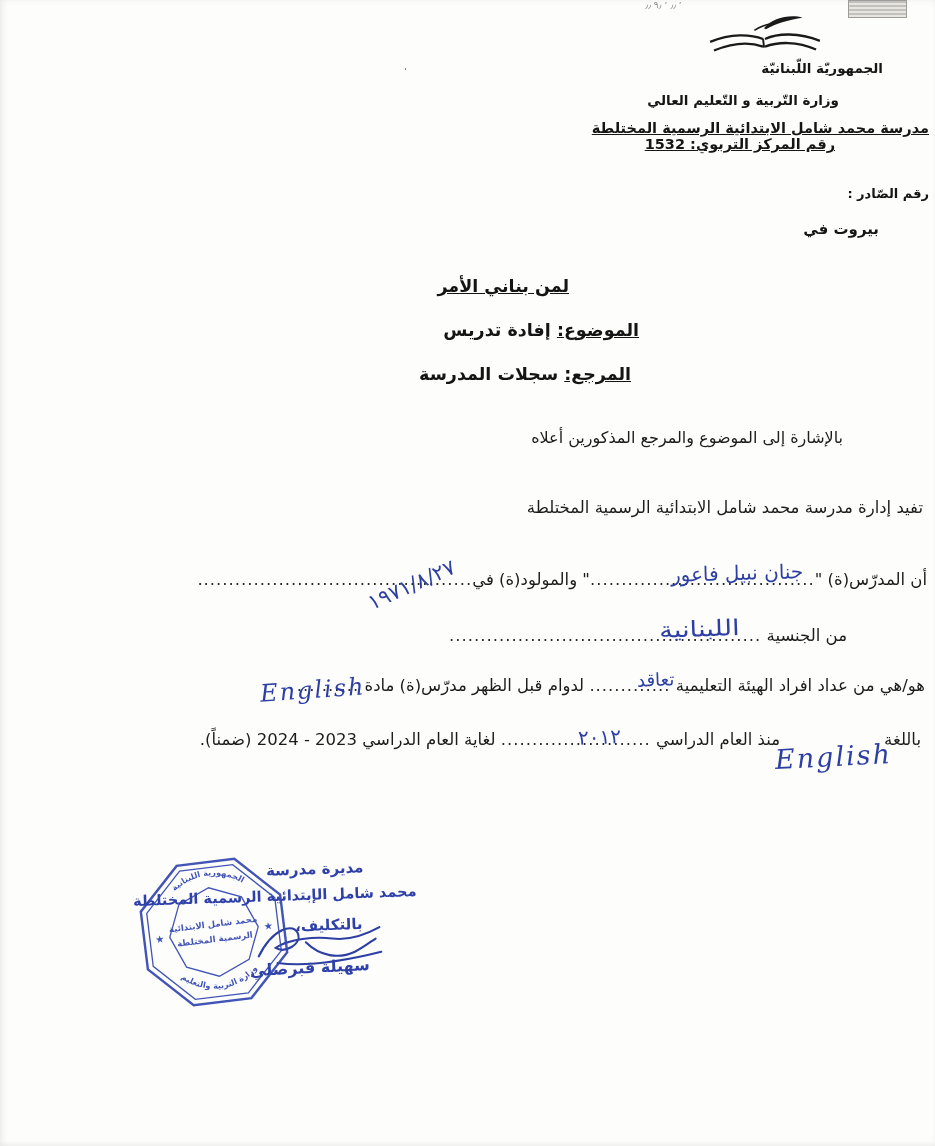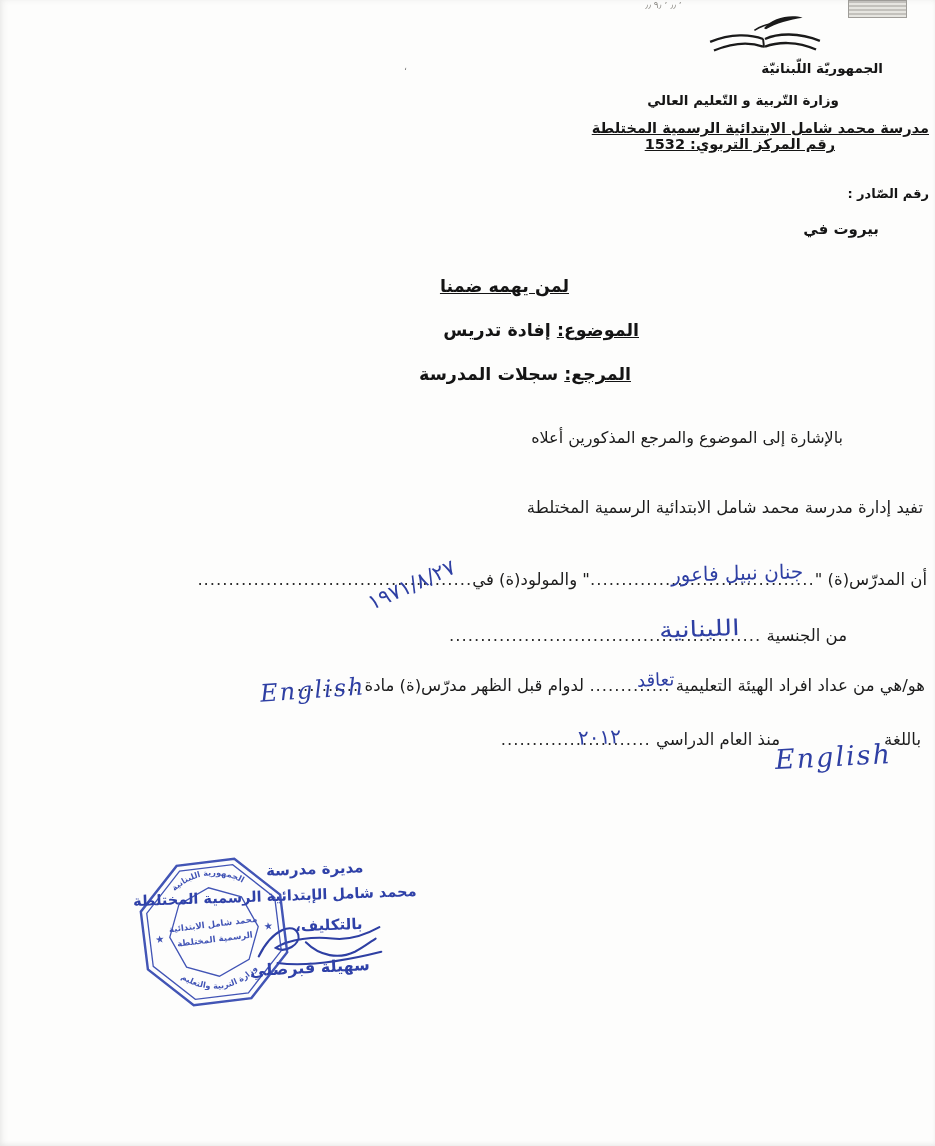--- a/index.html
+++ b/index.html
@@ -56,21 +56,21 @@
     </svg>
   </div>
 
   <div class="abs hb" style="right:52px;top:60px;font-size:13.5px;text-align:center;">الجمهوريّة اللّبنانيّة</div>
   <div class="abs hb" style="right:96px;top:92px;font-size:13.5px;">وزارة التّربية و التّعليم العالي</div>
   <div class="abs hb ul" style="right:6px;top:120px;font-size:14.5px;">مدرسة محمد شامل الابتدائية الرسمية المختلطة</div>
   <div class="abs hb ul" style="right:100px;top:136px;font-size:14.5px;text-decoration:underline;">رقم المركز التربوي: 1532</div>
   <div class="abs hb" style="right:6px;top:186px;font-size:13px;">رقم الصّادر :</div>
   <div class="abs hb" style="right:56px;top:220px;font-size:15px;text-align:right;">بيروت في</div>
 
-  <div class="abs subject ul" style="right:366px;top:276px;">لمن يهمه ضمنا</div>
+  <div class="abs subject ul" style="right:366px;top:276px;">لمن بناني الأمر</div>
   <div class="abs subject" style="right:296px;top:320px;">
     <span class="ul">الموضوع:</span><span> إفادة تدريس</span>
   </div>
   <div class="abs subject" style="right:304px;top:364px;">
     <span class="ul">المرجع:</span><span> سجلات المدرسة</span>
   </div>
 
   <div class="body-line" style="right:92px;top:428px;font-size:16px;text-align:right;">بالإشارة إلى الموضوع والمرجع المذكورين أعلاه</div>
 
   <div class="body-line" style="right:12px;top:498px;text-align:center;">تفيد إدارة مدرسة محمد شامل الابتدائية الرسمية المختلطة</div>
@@ -81,21 +81,21 @@
 
   <div class="body-line" style="right:88px;top:626px;">
     <span>من الجنسية</span> <span class="fill"><span class="dots">..................................................</span><span class="over ink nat-hand">اللبنانية</span></span>
   </div>
 
   <div class="body-line" style="right:10px;top:676px;">
     <span>هو/هي من عداد افراد الهيئة التعليمية</span> <span class="fill"><span class="dots">.............</span><span class="over ink contract-hand">تعاقد</span></span> <span>لدوام قبل الظهر مدرّس(ة) مادة</span> <span class="fill"><span class="dots">..........</span><span class="over ink eng-hand">English</span></span>
   </div>
 
   <div class="body-line" style="right:14px;top:730px;">
-    <span>باللغة</span><span class="fill eng-gap"><span class="over ink eng2-hand">English</span></span><span>منذ العام الدراسي</span> <span class="fill"><span class="dots">........................</span><span class="over ink year-hand">٢٠١٢</span></span> 
+    <span>باللغة</span><span class="fill eng-gap"><span class="over ink eng2-hand">English</span></span><span>منذ العام الدراسي</span> <span class="fill"><span class="dots">........................</span><span class="over ink year-hand">٢٠١٢</span></span> <span>لغاية العام الدراسي 2023 - 2024 (ضمناً).</span>
   </div>
 
   <div class="abs bluestamp" style="right:572px;top:860px;font-size:15px;">مديرة مدرسة</div>
   <div class="abs bluestamp" style="right:518px;top:888px;font-size:14.5px;">محمد شامل الإبتدائية الرسمية المختلطة</div>
   <div class="abs bluestamp" style="right:572px;top:916px;font-size:15px;">بالتكليف،</div>
 
   <div class="abs" style="left:245px;top:914px;width:150px;height:66px;">
     <svg width="150" height="66" viewBox="0 0 150 70" fill="none" stroke="#2e3fa3" stroke-width="2.2" stroke-linecap="round">
       <path d="M10,45 C25,15 48,8 52,22 C55,32 38,42 28,36 C42,26 70,24 88,26 C104,28 120,24 138,14"></path>
       <path d="M60,30 C75,45 95,48 112,40 C120,36 128,30 134,26"></path>

